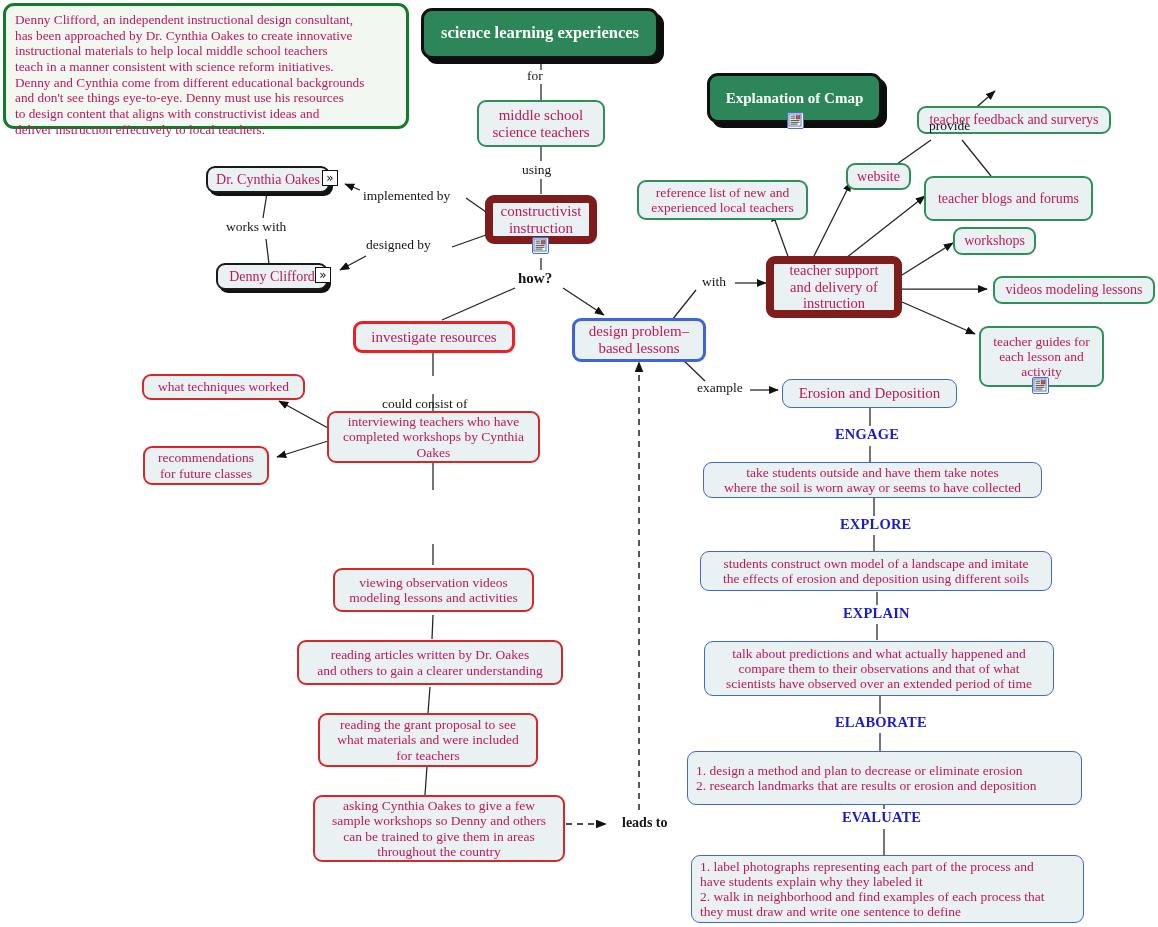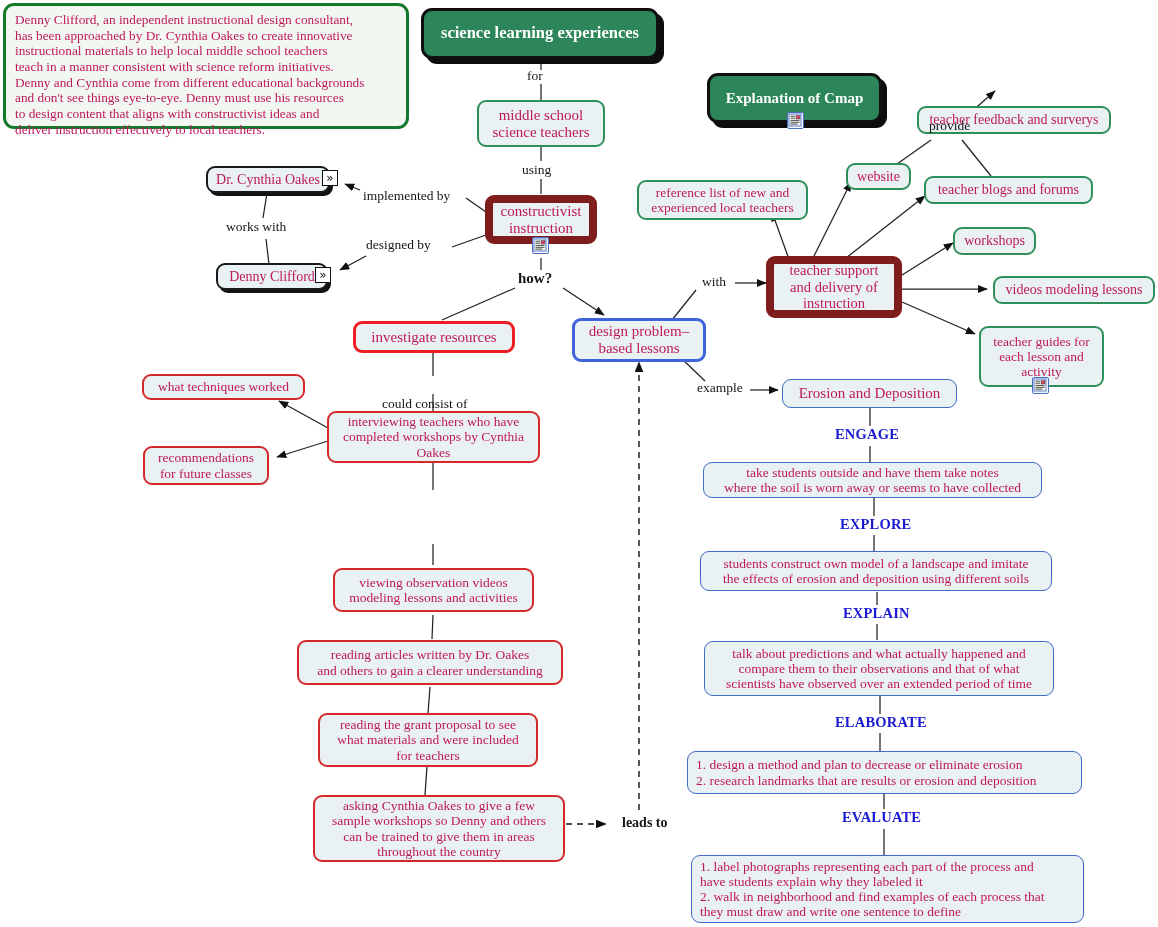--- a/index.html
+++ b/index.html
@@ -264,21 +264,21 @@
 and delivery of
 instruction</div>
 
   <div class="node n-green" style="left:637px; top:180px; width:171px; height:40px; font-size:13.5px;">reference list of new and
 experienced local teachers</div>
 
   <div class="node n-green" style="left:846px; top:163px; width:65px; height:27px; font-size:14px;">website</div>
 
   <div class="node n-green" style="left:917px; top:60px; width:194px; height:28px; font-size:14px;margin-top:46px;">teacher feedback and surverys</div>
 
-  <div class="node n-green" style="left:924px; top:176px; width:169px; height:28px; font-size:14px;">teacher blogs and forums</div>
+  <div class="node n-green" style="left:924px; top:176px; width:169px; height:45px; font-size:14px;">teacher blogs and forums</div>
 
   <div class="node n-green" style="left:953px; top:227px; width:83px; height:28px; font-size:14px;">workshops</div>
 
   <div class="node n-green" style="left:993px; top:276px; width:162px; height:28px; font-size:14px;">videos modeling lessons</div>
 
   <div class="node n-green" style="left:979px; top:326px; width:125px; height:61px; font-size:13.5px;">teacher guides for
 each lesson and
 activity</div>
   <span class="res-icon" style="left:1032px; top:377px;">
     <svg width="14" height="14" viewBox="0 0 14 14">
@@ -299,21 +299,21 @@
   <div class="node n-blue" style="left:703px; top:462px; width:339px; height:36px; font-size:13.5px;">take students outside and have them take notes
 where the soil is worn away or seems to have collected</div>
 
   <div class="node n-blue" style="left:700px; top:551px; width:352px; height:40px; font-size:13.5px;">students construct own model of a landscape and imitate
 the effects of erosion and deposition using different soils</div>
 
   <div class="node n-blue" style="left:704px; top:641px; width:350px; height:55px; font-size:13.5px;">talk about predictions and what actually happened and
 compare them to their observations and that of what
 scientists have observed over an extended period of time</div>
 
-  <div class="node n-blue" style="left:687px; top:751px; width:395px; height:43px; font-size:13.5px; text-align:left; justify-content:flex-start;">1. design a method and plan to decrease or eliminate erosion
+  <div class="node n-blue" style="left:687px; top:751px; width:395px; height:54px; font-size:13.5px; text-align:left; justify-content:flex-start;">1. design a method and plan to decrease or eliminate erosion
 2. research landmarks that are results or erosion and deposition</div>
 
   <div class="node n-blue" style="left:691px; top:855px; width:393px; height:68px; font-size:13.5px; text-align:left; justify-content:flex-start;">1. label photographs representing each part of the process and
 have students explain why they labeled it
 2. walk in neighborhood and find examples of each process that
 they must draw and write one sentence to define</div>
 
   <span class="linklabel" style="left:527px; top:69px; font-size:13.5px;">for</span>
   <span class="linklabel" style="left:522px; top:163px; font-size:13.5px;">using</span>
   <span class="linklabel" style="left:363px; top:189px; font-size:13.5px;">implemented by</span>

